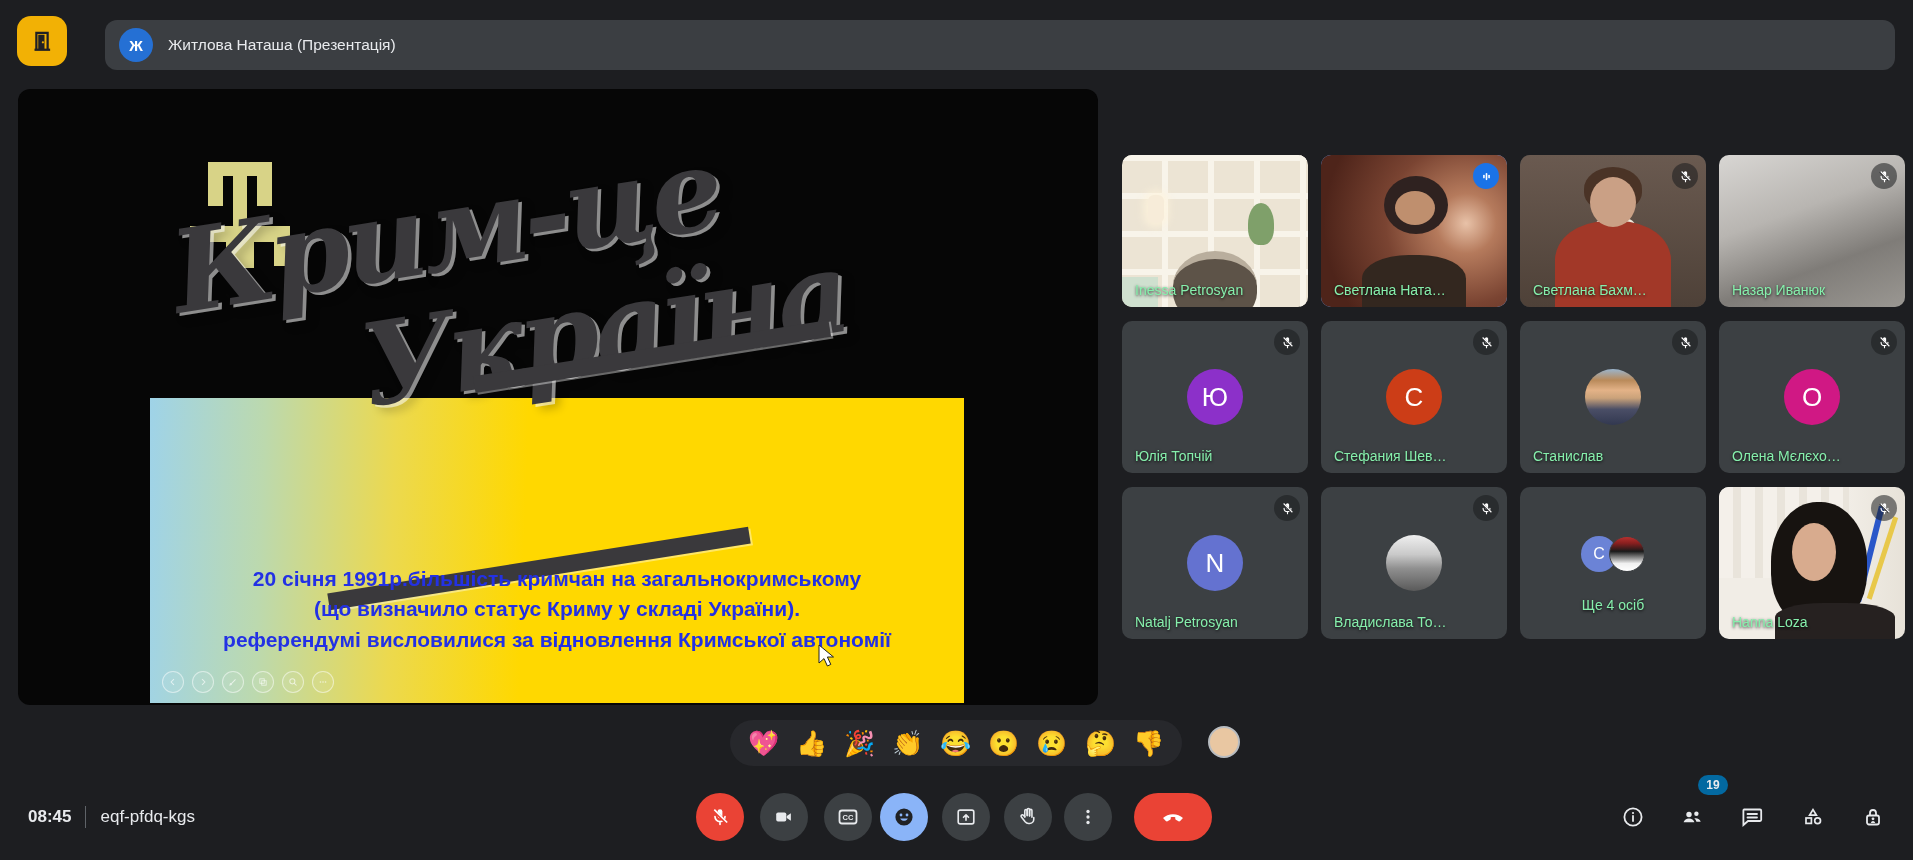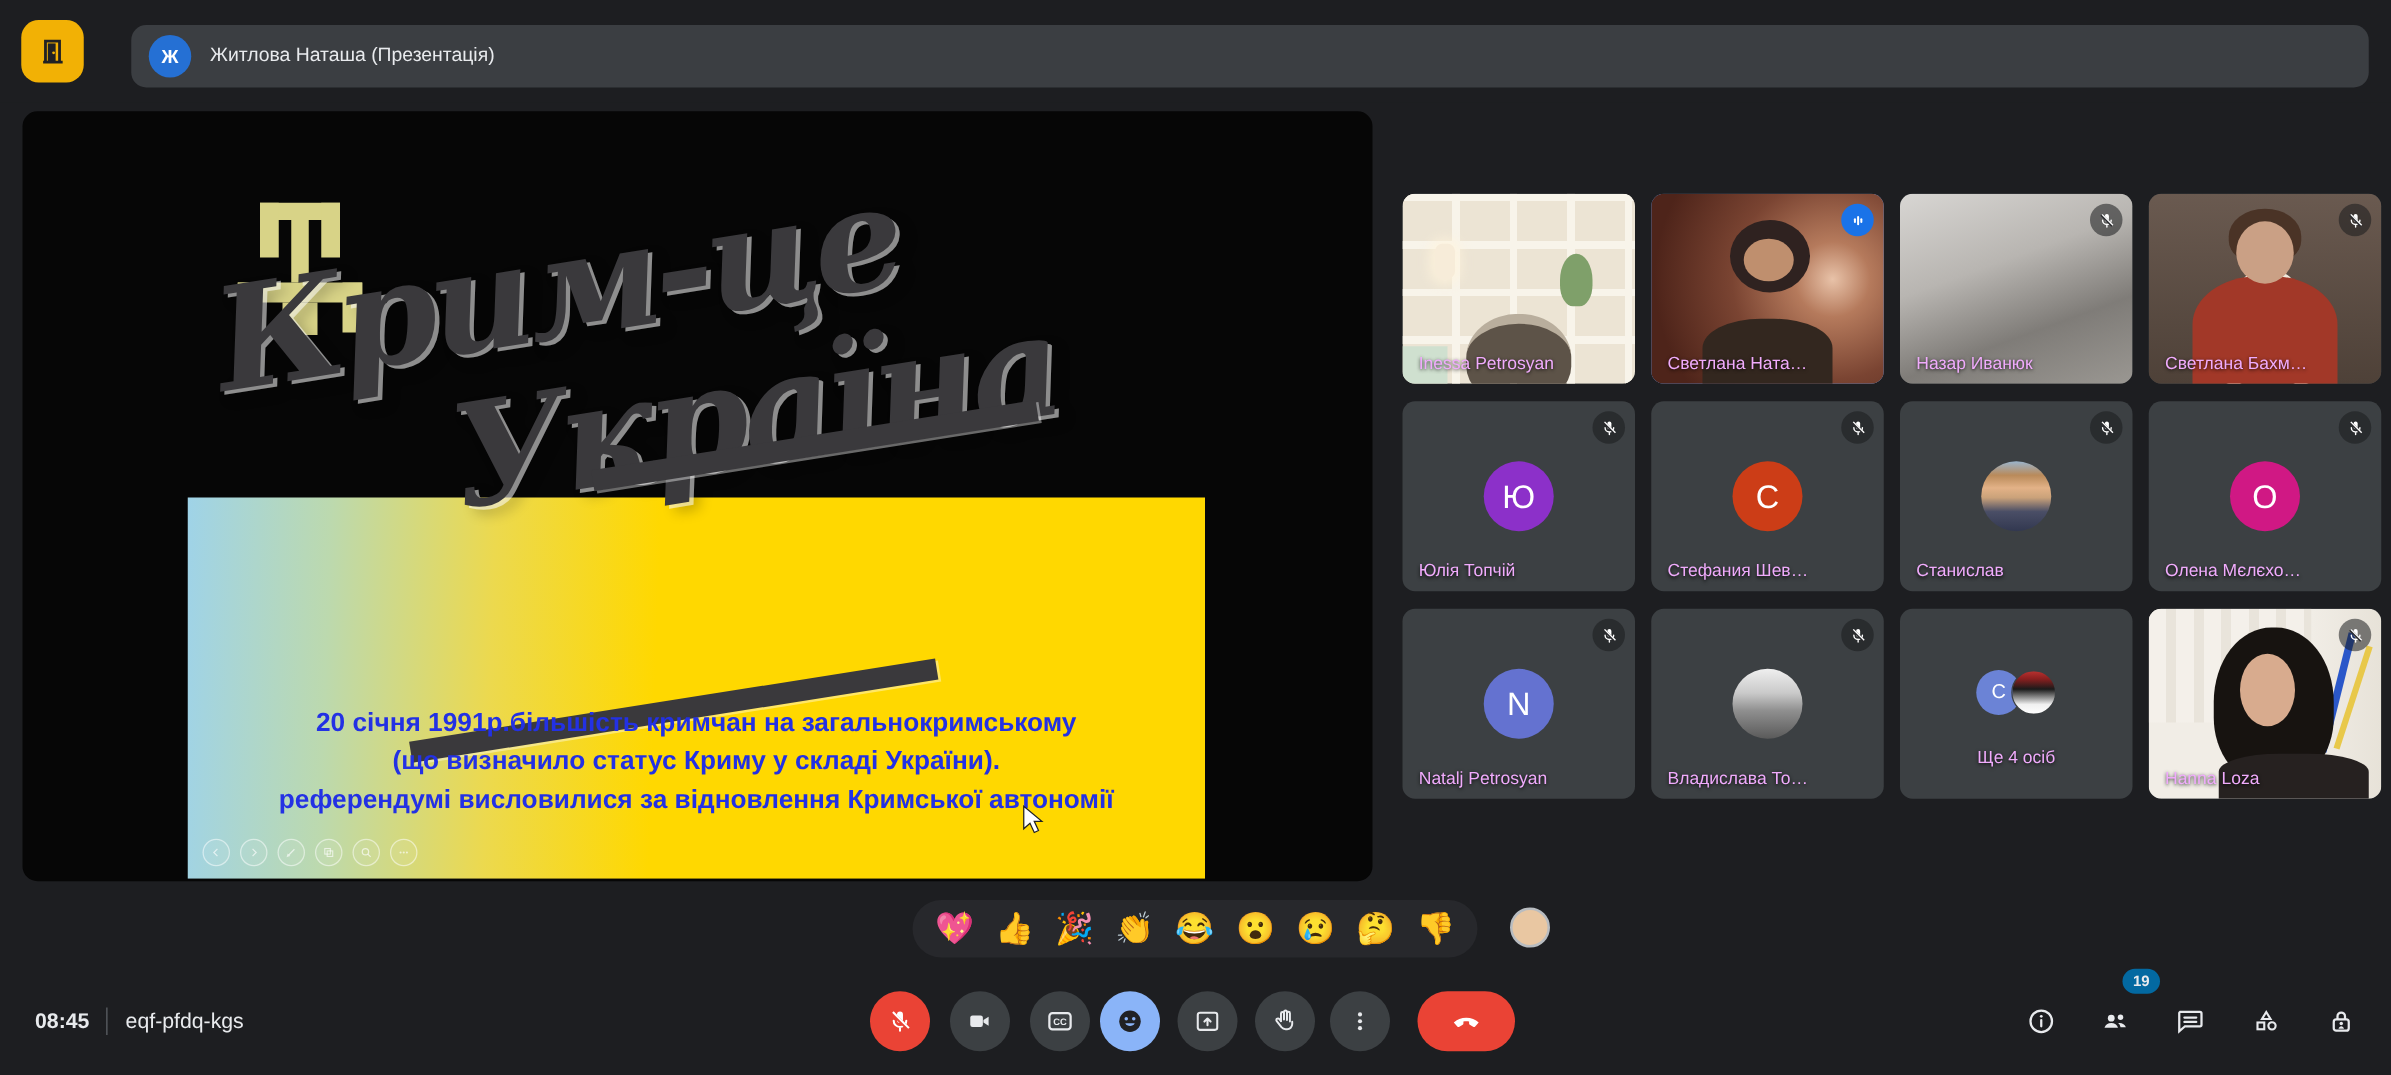--- a/index.html
+++ b/index.html
@@ -30,21 +30,21 @@
   .u2 { left:176px; top:468px; width:426px; height:17px; }
   .slide-caption { position:absolute; left:0; right:0; bottom:48px; text-align:center; color:#2331e4; font-weight:700; font-size:21px; line-height:1.45; }
   .slide-ctrls { position:absolute; left:12px; bottom:10px; display:flex; gap:8px; }
   .gbtn { width:22px; height:22px; border-radius:50%; border:1.4px solid rgba(255,255,255,.5); background:rgba(255,255,255,.07); display:flex; align-items:center; justify-content:center; }
   .cursor { position:absolute; left:818px; top:644px; z-index:40; }
 
   
   .grid { position:absolute; left:1122px; top:155px; display:grid; grid-template-columns:repeat(4,186px); grid-auto-rows:152px; gap:14px 13px; }
   .tile { position:relative; background:#3c4043; border-radius:10px; overflow:hidden; }
   .tile.active { box-shadow:inset 0 0 0 3px #6b9ff8; }
-  .name { position:absolute; left:13px; bottom:9px; font-size:14px; font-weight:500; color:#f0abfc; text-shadow:0 1px 3px rgba(0,0,0,.85); white-space:nowrap; z-index:5; }
+  .name { position:absolute; left:13px; bottom:9px; font-size:14px; font-weight:500; color:#86efac; text-shadow:0 1px 3px rgba(0,0,0,.85); white-space:nowrap; z-index:5; }
   .name.center { left:0; right:0; text-align:center; bottom:26px; }
   .badge-ic { position:absolute; top:8px; right:8px; width:26px; height:26px; border-radius:50%; background:rgba(26,27,30,.55); display:flex; align-items:center; justify-content:center; z-index:6; }
   .badge-ic.speak { background:#1a73e8; }
   .avatar { position:absolute; left:50%; top:50%; transform:translate(-50%,-50%); width:56px; height:56px; border-radius:50%; color:#fff; font-size:26px; display:flex; align-items:center; justify-content:center; }
   .avatar.photo.stan { background:linear-gradient(180deg,#9ab4cc 0%,#b98a5a 20%,#e3b287 38%,#caa27a 52%,#4a4e66 72%,#323850 100%); }
   .avatar.photo.vlada { background:linear-gradient(180deg,#efefef 0%,#c9c9c9 35%,#8f8f8f 60%,#5a5a5a 100%); }
   .ovf-pair { position:absolute; left:50%; top:44%; transform:translate(-50%,-50%); display:flex; }
   .avatar.sm { position:static; transform:none; width:36px; height:36px; font-size:16px; }
   .avatar.sm.ovfp { margin-left:-8px; background:linear-gradient(180deg,#b8312f 0%,#8a1f1f 18%,#1a1a1a 42%,#f0f0f0 78%,#fff 100%); border:1px solid #3c4043; }
 
@@ -202,50 +202,50 @@
     <span class="badge-ic speak">
       <svg width="15" height="15" viewBox="0 0 24 24" fill="#fff">
           <rect x="6.6" y="9" width="2.6" height="6" rx="1.3"></rect>
           <rect x="10.7" y="6.2" width="2.6" height="11.6" rx="1.3"></rect>
           <rect x="14.8" y="9" width="2.6" height="6" rx="1.3"></rect>
         </svg>
     </span>
     <span class="name">Светлана Ната…</span>
   </div>
 
-  <div class="tile t4">
-    <div class="vbg"></div>
-    <span class="badge-ic">
-      <svg width="15" height="15" viewBox="0 0 24 24">
-          <rect x="9.4" y="3.5" width="5.2" height="10" rx="2.6" fill="#fff"></rect>
-          <path d="M6.5 11.5a5.5 5.5 0 0 0 11 0M12 17v3.2" stroke="#fff" stroke-width="1.8" fill="none" stroke-linecap="round"></path>
-          <line x1="5" y1="4.5" x2="19" y2="18.5" stroke="#2a2b2e" stroke-width="3.4"></line>
-          <line x1="5.8" y1="4" x2="19.8" y2="18" stroke="#fff" stroke-width="1.8"></line>
-        </svg>
-    </span>
-    <span class="name">Назар Иванюк</span>
-  </div>
-
   <div class="tile t3">
     <div class="vbg">
       <div class="furl"></div>
       <div class="furr"></div>
       <div class="body"></div>
       <div class="hair"></div>
       <div class="head"></div>
     </div>
     <span class="badge-ic">
       <svg width="15" height="15" viewBox="0 0 24 24">
           <rect x="9.4" y="3.5" width="5.2" height="10" rx="2.6" fill="#fff"></rect>
           <path d="M6.5 11.5a5.5 5.5 0 0 0 11 0M12 17v3.2" stroke="#fff" stroke-width="1.8" fill="none" stroke-linecap="round"></path>
           <line x1="5" y1="4.5" x2="19" y2="18.5" stroke="#2a2b2e" stroke-width="3.4"></line>
           <line x1="5.8" y1="4" x2="19.8" y2="18" stroke="#fff" stroke-width="1.8"></line>
         </svg>
     </span>
     <span class="name">Светлана Бахм…</span>
+  </div>
+
+  <div class="tile t4">
+    <div class="vbg"></div>
+    <span class="badge-ic">
+      <svg width="15" height="15" viewBox="0 0 24 24">
+          <rect x="9.4" y="3.5" width="5.2" height="10" rx="2.6" fill="#fff"></rect>
+          <path d="M6.5 11.5a5.5 5.5 0 0 0 11 0M12 17v3.2" stroke="#fff" stroke-width="1.8" fill="none" stroke-linecap="round"></path>
+          <line x1="5" y1="4.5" x2="19" y2="18.5" stroke="#2a2b2e" stroke-width="3.4"></line>
+          <line x1="5.8" y1="4" x2="19.8" y2="18" stroke="#fff" stroke-width="1.8"></line>
+        </svg>
+    </span>
+    <span class="name">Назар Иванюк</span>
   </div>
 
   <div class="tile">
     <span class="avatar" style="background: rgb(140, 48, 201);">Ю</span>
     <span class="badge-ic">
       <svg width="15" height="15" viewBox="0 0 24 24">
           <rect x="9.4" y="3.5" width="5.2" height="10" rx="2.6" fill="#fff"></rect>
           <path d="M6.5 11.5a5.5 5.5 0 0 0 11 0M12 17v3.2" stroke="#fff" stroke-width="1.8" fill="none" stroke-linecap="round"></path>
           <line x1="5" y1="4.5" x2="19" y2="18.5" stroke="#2a2b2e" stroke-width="3.4"></line>
           <line x1="5.8" y1="4" x2="19.8" y2="18" stroke="#fff" stroke-width="1.8"></line>

